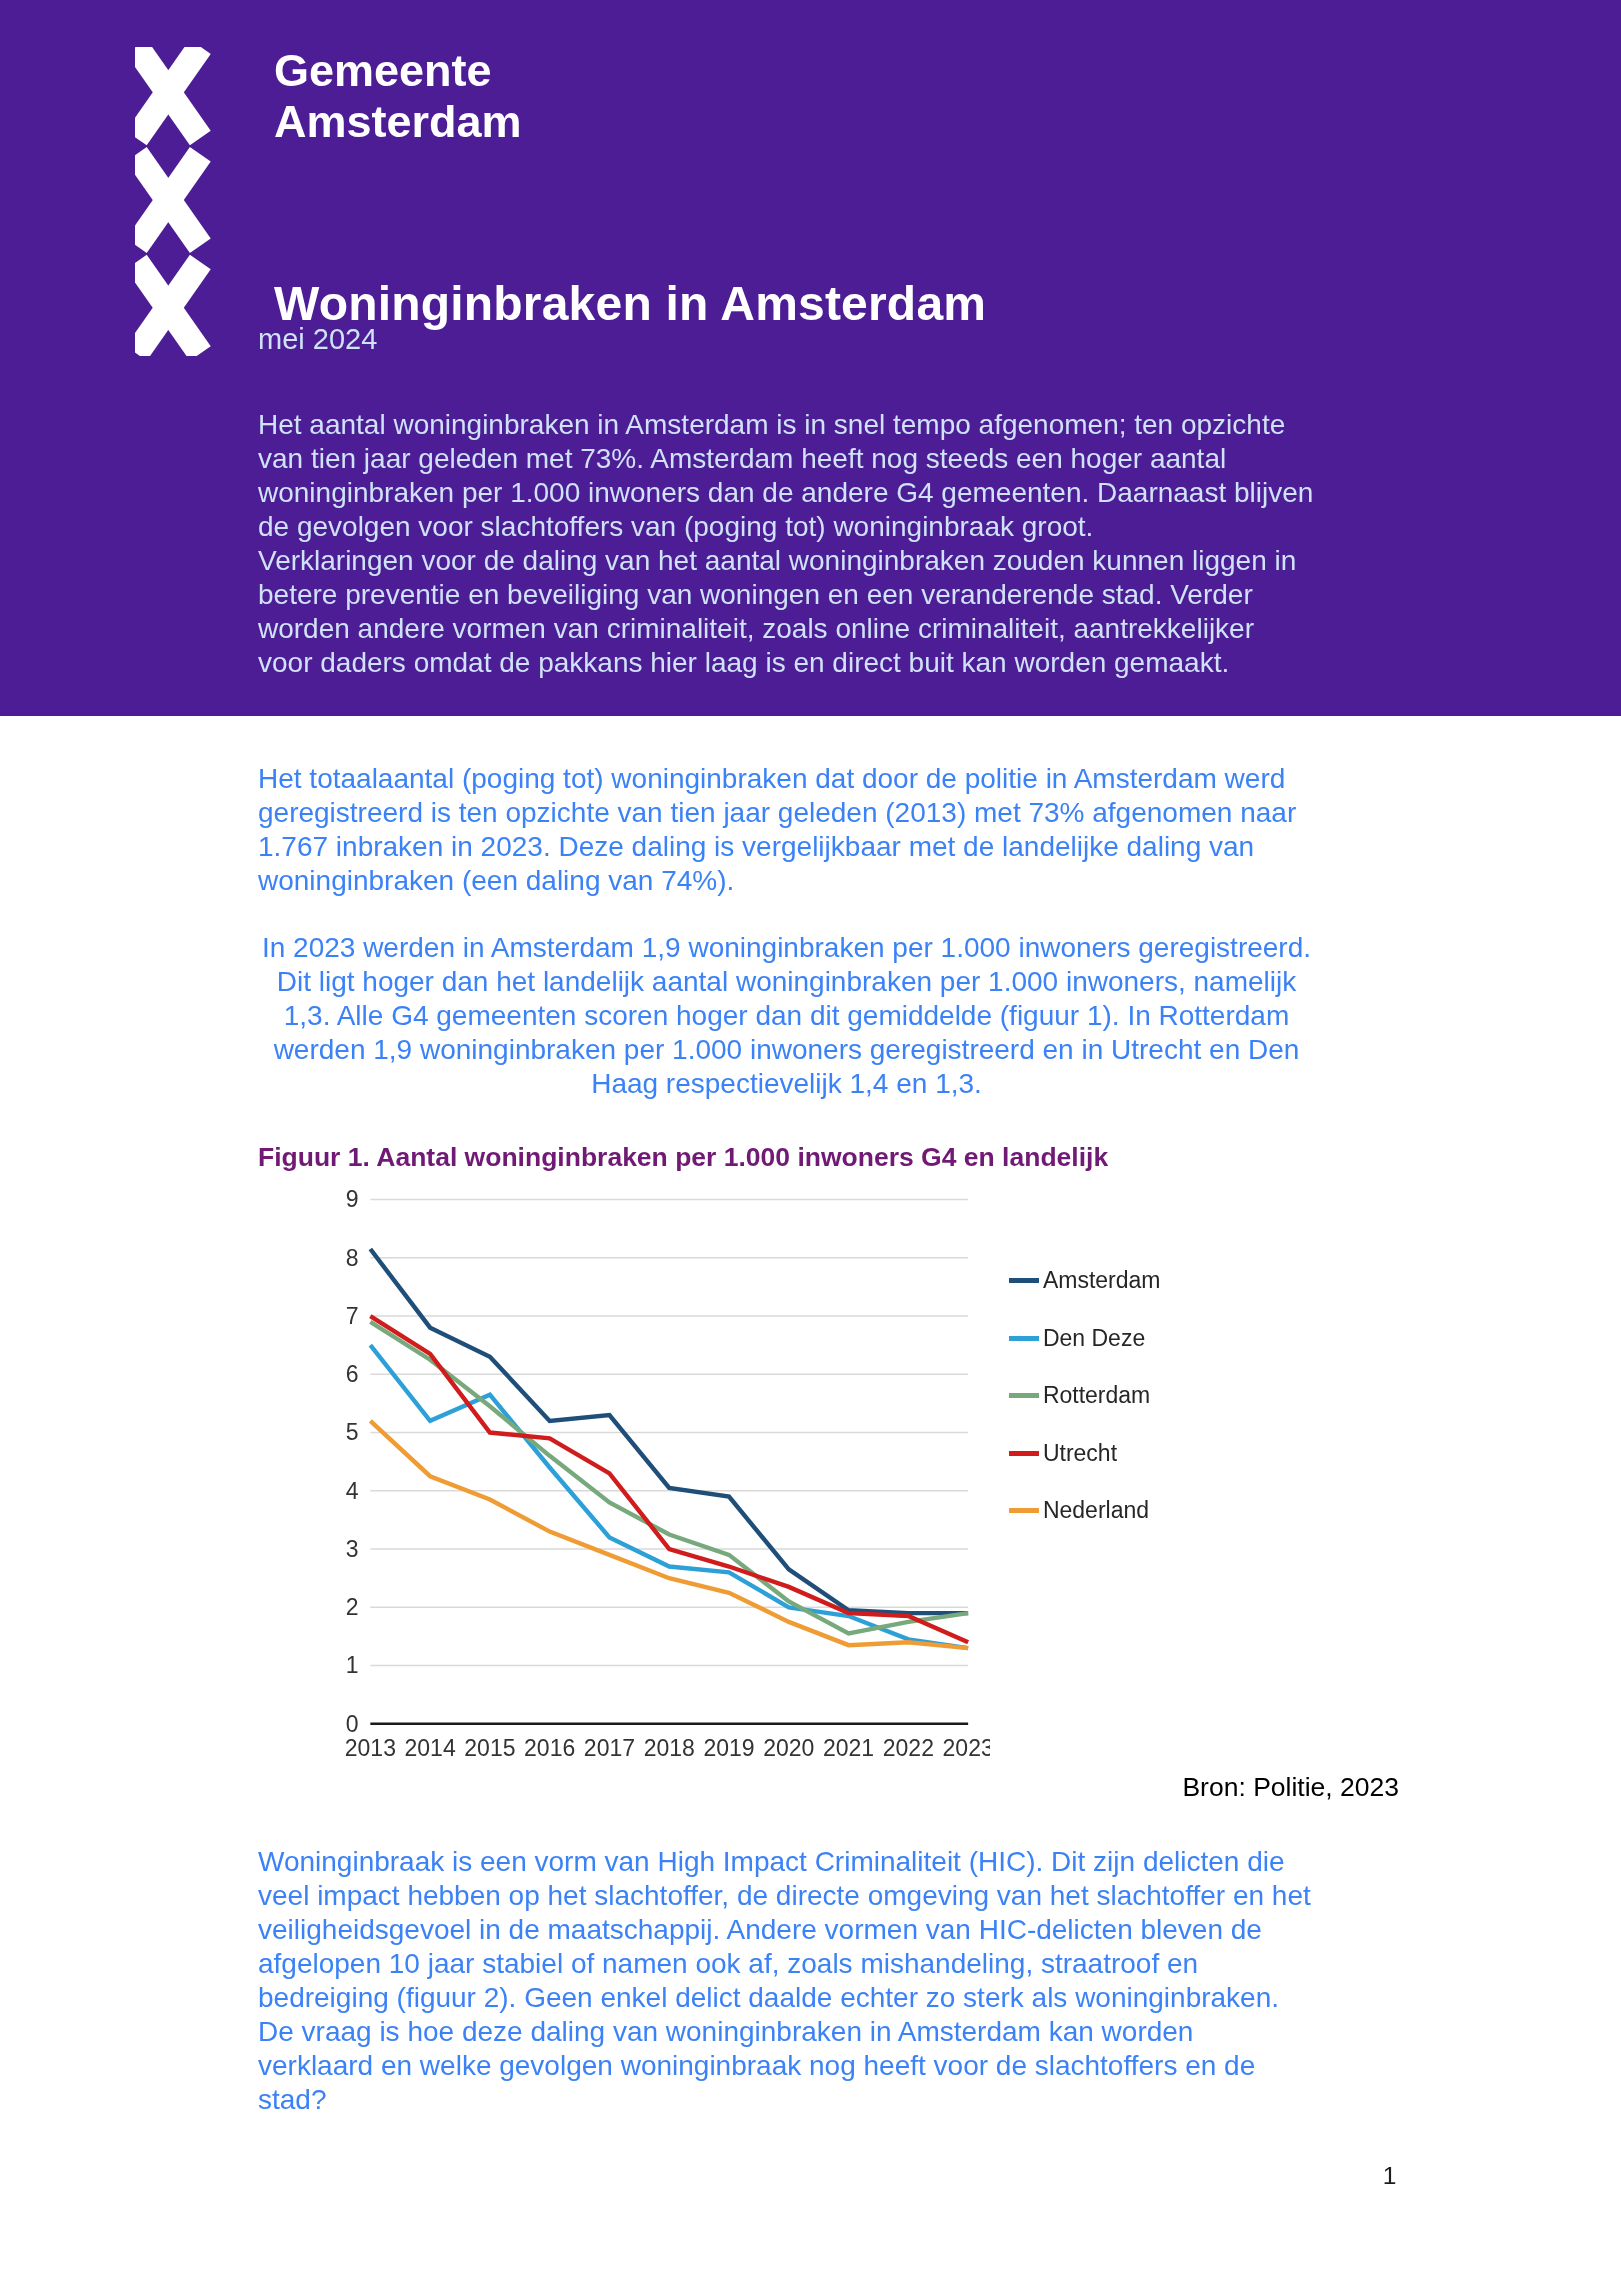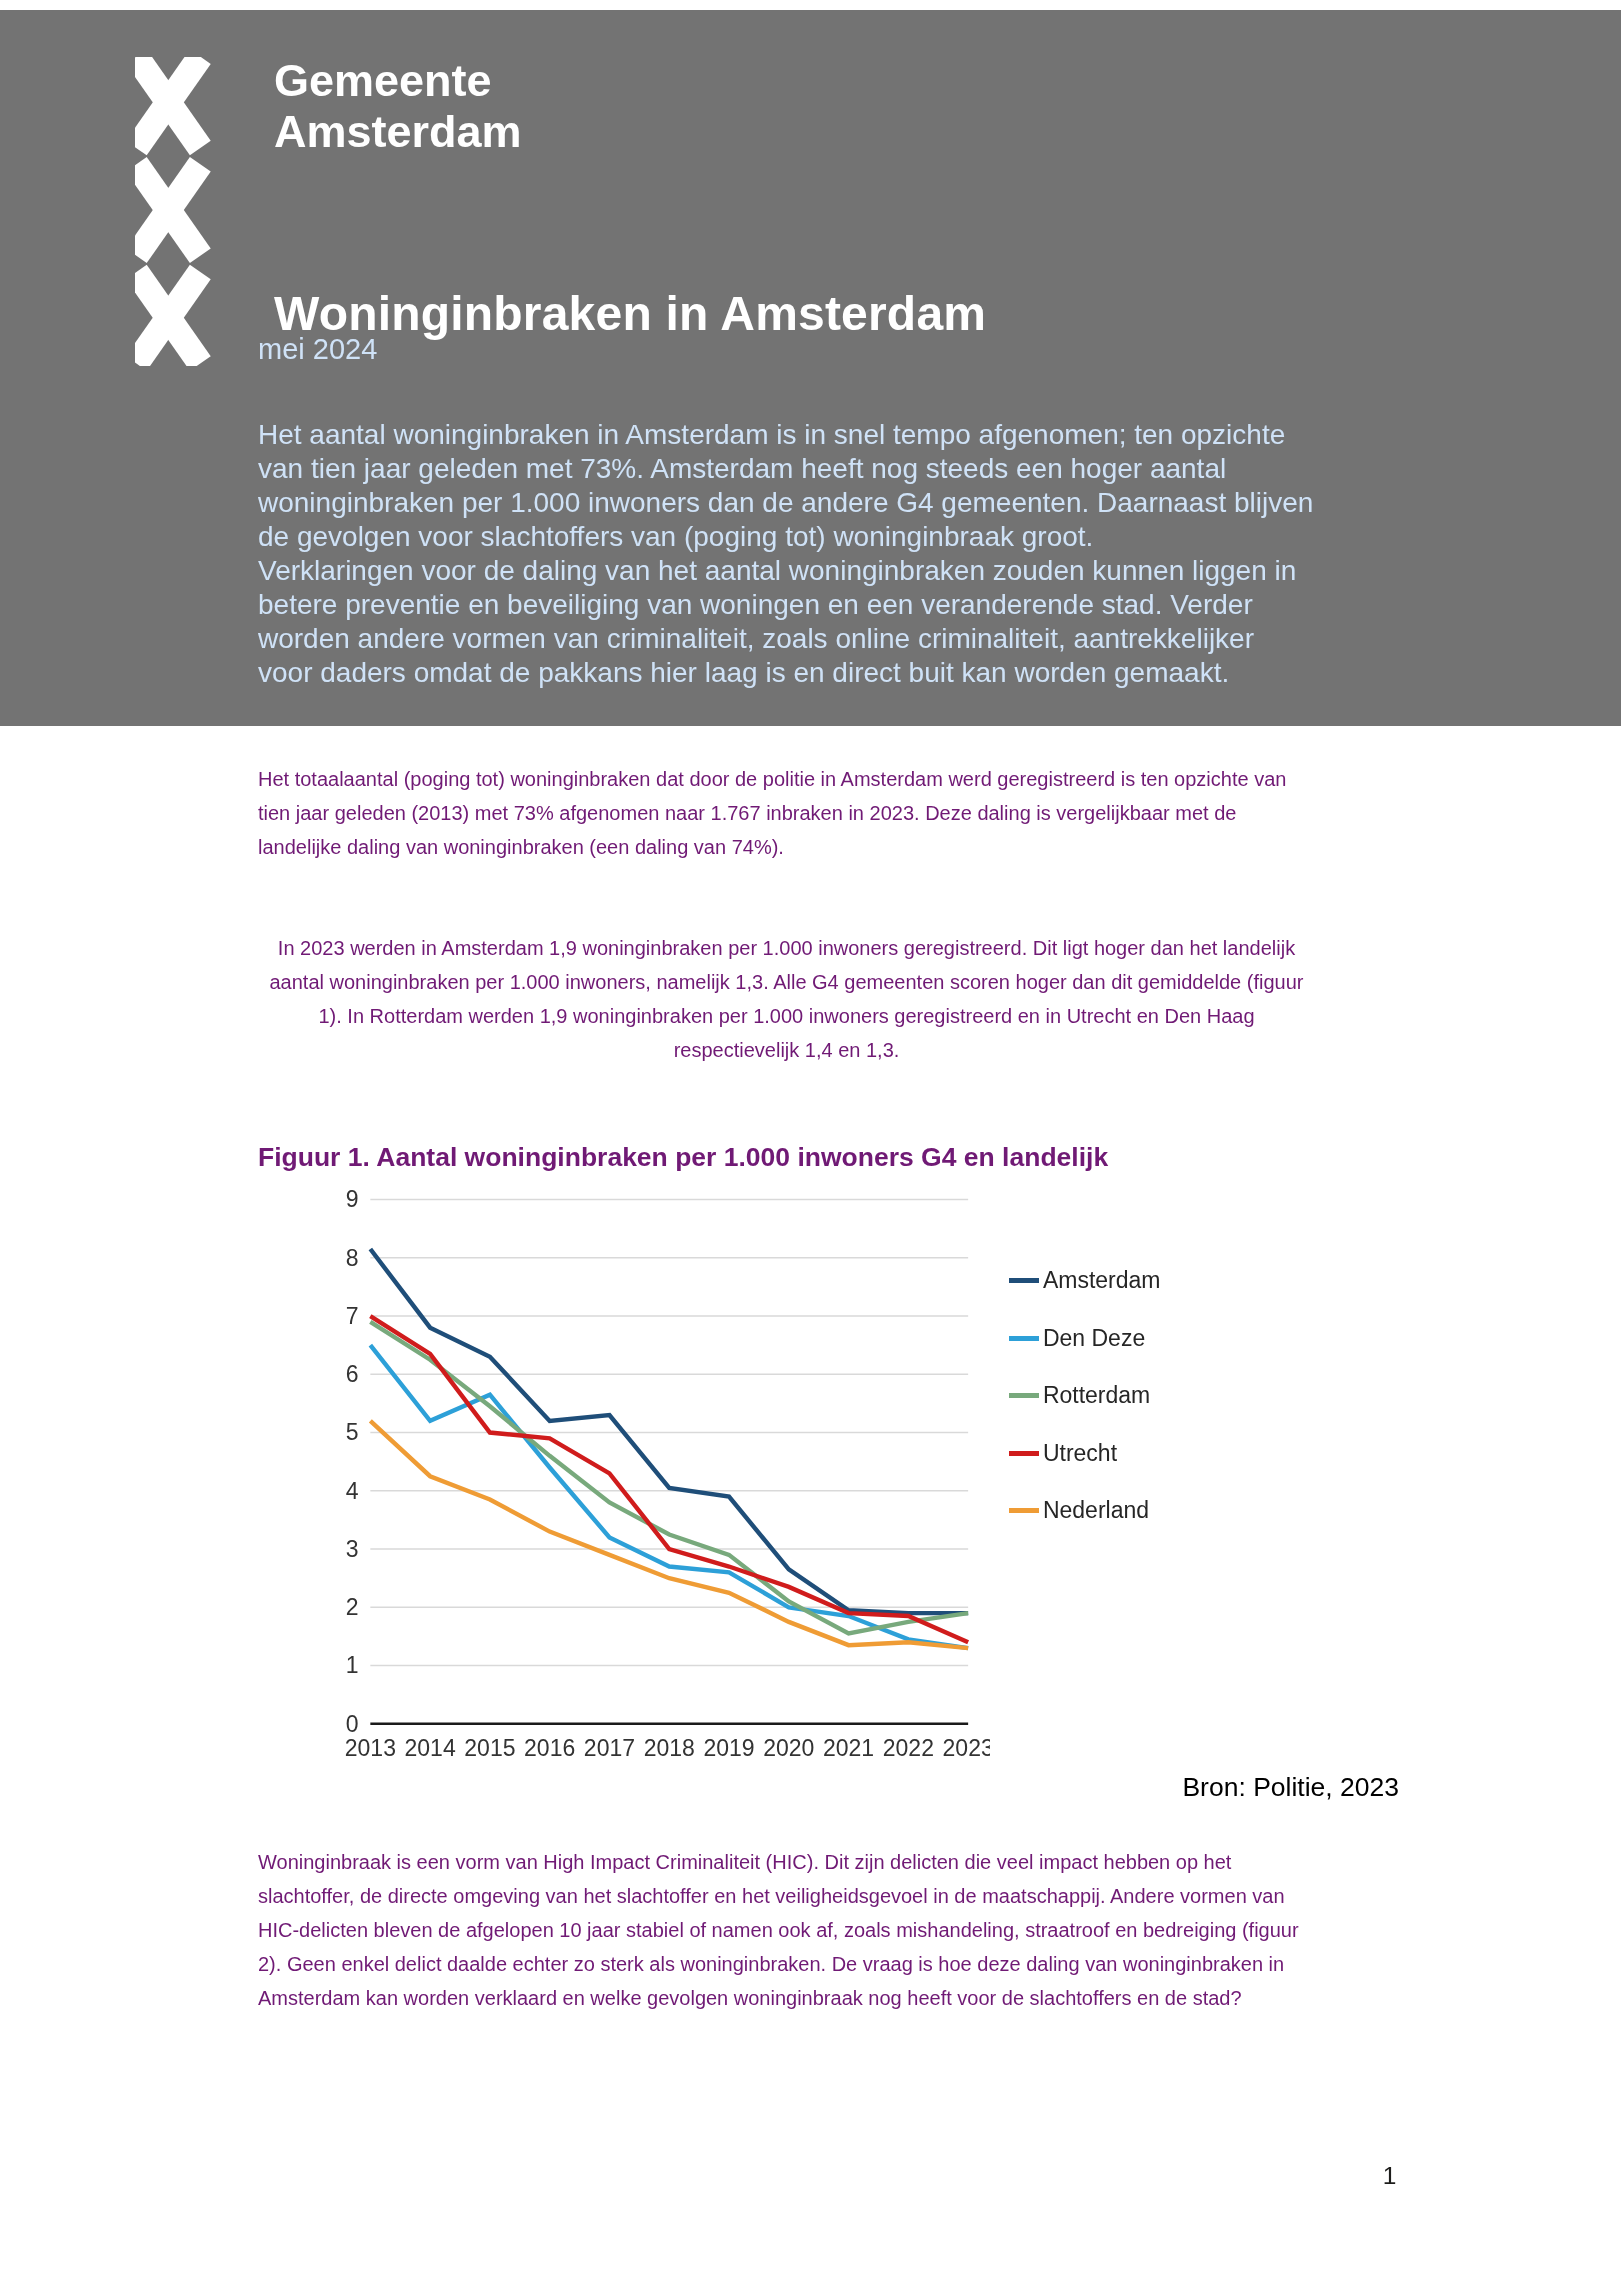--- a/index.html
+++ b/index.html
@@ -9,41 +9,41 @@
   }
   
   .hero{position:absolute;left:0;top:0;width:1621px;height:716px;background:#054a99;}
   .logo{position:absolute;left:135px;top:47px;width:94px;height:309px;}
   .brand{position:absolute;left:274px;top:45px;color:#ffffff;font-size:45px;font-weight:bold;line-height:51px;}
   .hero-title{position:absolute;left:274px;top:276px;margin:0;color:#ffffff;font-size:48px;font-weight:bold;letter-spacing:0.2px;}
   .hero-date{position:absolute;left:258px;top:323px;width:1008px;text-align:left;color:#cfe2f7;font-size:29px;}
   .hero-intro{position:absolute;left:258px;top:408px;width:1057px;color:#cfe2f7;font-size:28px;line-height:34px;}
   .hero-intro p{margin:0;}
   
-  .body-p{position:absolute;left:258px;width:1057px;margin:0;color:#701a75;font-size:20px;line-height:34px;}
+  .body-p{position:absolute;left:258px;width:1057px;margin:0;color:#3b82f6;font-size:28px;line-height:34px;}
   .p1{top:762px;}
   .p2{top:931px;text-align:center;}
   .p3{top:1845px;}
   .fig-caption{position:absolute;left:258px;top:1142px;margin:0;color:#701a75;font-size:26.5px;font-weight:bold;}
   
   .chart-figure{position:absolute;left:323px;top:1176px;margin:0;width:872px;height:588px;}
   .chart-svg{position:absolute;left:0;top:0;}
   .legend{position:absolute;left:686px;top:93px;margin:0;padding:0;list-style:none;}
   .legend li{display:flex;align-items:center;height:23.5px;margin-bottom:34px;}
   .legend .swatch{display:inline-block;width:30px;height:4.9px;margin-right:3.9px;flex:0 0 auto;}
   .legend .lbl{font-size:23px;color:#262626;white-space:nowrap;}
   .source-line{position:absolute;left:258px;top:1772px;width:1141px;text-align:right;color:#000000;font-size:26.5px;}
   .page-number{position:absolute;left:1370px;top:2162px;width:39px;text-align:center;color:#1d1d1b;font-size:24.5px;}
 </style>
 </head>
 <body>
 
 <div class="page">
 
-  <header class="hero" style="background: #737373; margin-top: 10px;">
+  <header class="hero" style="background: #4c1d95;">
     <svg class="logo" viewBox="0 0 96 315" aria-hidden="true">
       <g fill="#ffffff">
         <g transform="translate(34,46)">
           <rect x="-57" y="-13" width="114" height="26" transform="rotate(55)"></rect>
           <rect x="-57" y="-13" width="114" height="26" transform="rotate(-55)"></rect>
         </g>
         <g transform="translate(34,156)">
           <rect x="-57" y="-13" width="114" height="26" transform="rotate(55)"></rect>
           <rect x="-57" y="-13" width="114" height="26" transform="rotate(-55)"></rect>
         </g>

